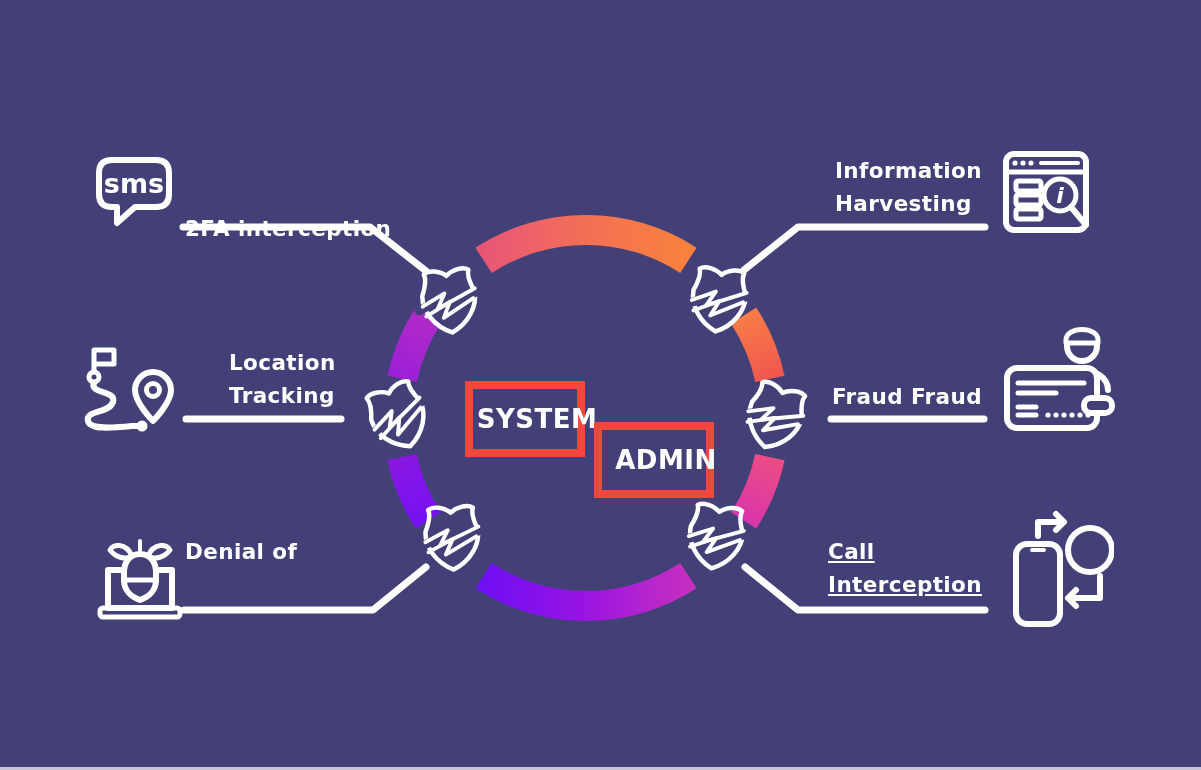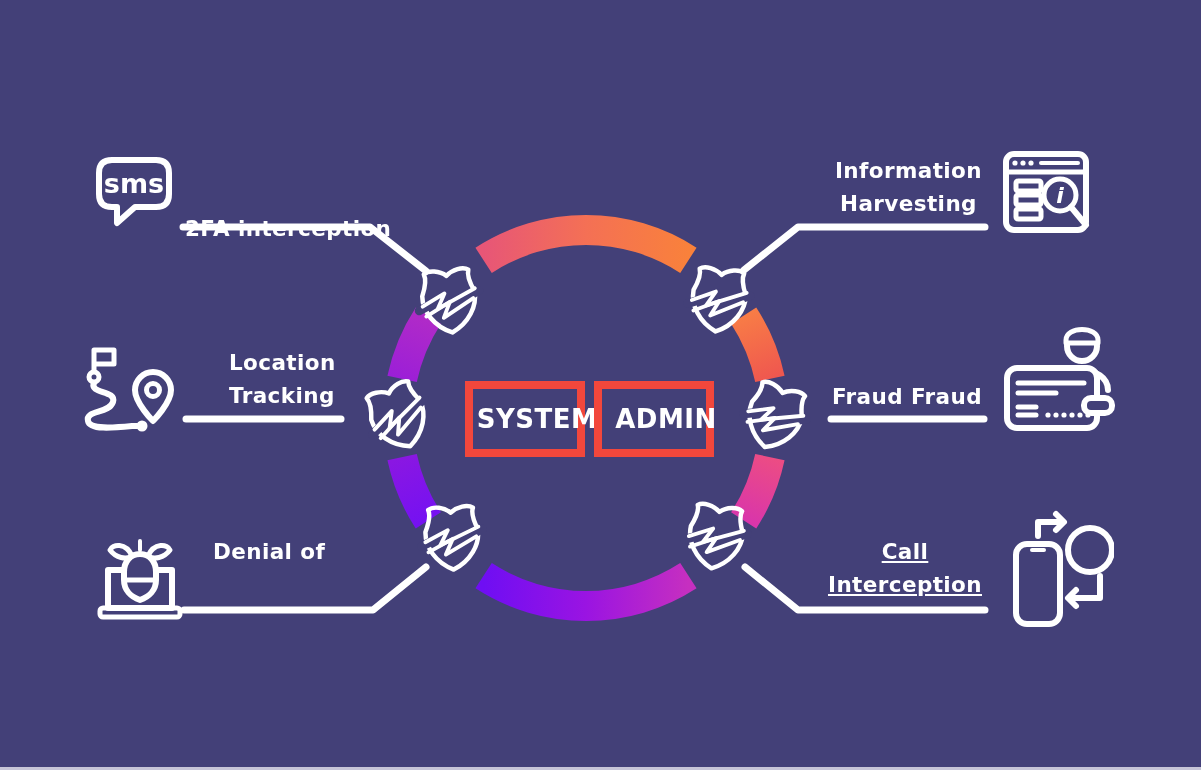--- a/index.html
+++ b/index.html
@@ -12,29 +12,29 @@
     position:relative;width:1201px;height:770px;overflow:hidden;
     background:var(--bg);
     font-family:"DejaVu Sans",sans-serif;
   }
   .overlay-svg{position:absolute;left:0;top:0;}
   .threat-label{
     position:absolute;color:#fff;font-weight:bold;
     font-size:21.5px;line-height:33px;letter-spacing:.4px;
     white-space:nowrap;
   }
-  .right-align{text-align:center;}
+  .right-align{text-align:left;}
   .center-box{
     position:absolute;top:381px;width:120px;height:76px;
     border:8px solid var(--accent);box-sizing:border-box;
     display:flex;align-items:center;justify-content:center;
     color:#fff;font-weight:bold;font-size:26px;letter-spacing:.5px;padding-left:24px;
   }
   .box-system{left:465px;}
-  .box-admin{left:594px;}
+  .box-admin{left:594px;margin-top:41px;}
   .icon{position:absolute;}
   .icon svg .s{fill:none;stroke:#fff;stroke-width:6;stroke-linecap:round;stroke-linejoin:round;}
   .icon svg .s5{fill:none;stroke:#fff;stroke-width:5;stroke-linecap:round;stroke-linejoin:round;}
   .icon svg .s4{fill:none;stroke:#fff;stroke-width:4;stroke-linecap:round;stroke-linejoin:round;}
   .icon svg .fbg{fill:var(--bg);stroke:#fff;stroke-width:6;stroke-linecap:round;stroke-linejoin:round;}
   .icon svg .fbg5{fill:var(--bg);stroke:#fff;stroke-width:5;stroke-linecap:round;stroke-linejoin:round;}
   .icon svg .fw{fill:#fff;stroke:none;}
   .icon svg text{fill:#fff;font-family:"DejaVu Sans",sans-serif;font-weight:bold;}
   .connector{fill:none;stroke:var(--line);stroke-width:7;stroke-linecap:round;stroke-linejoin:round;}
   .shield-outline{fill:none;stroke:#fff;stroke-width:7;stroke-linecap:round;stroke-linejoin:round;}
@@ -147,21 +147,21 @@
     <svg width="98" height="88" viewBox="0 0 98 88">
       <rect class="s" x="16" y="36" width="64" height="38"></rect>
       <rect class="s5" x="8" y="74" width="80" height="9" rx="3"></rect>
       <path class="fbg5" d="M40 22 C 34 8 20 10 18 16 C 24 24 34 26 40 22 Z"></path>
       <path class="fbg5" d="M56 22 C 62 8 76 10 78 16 C 72 24 62 26 56 22 Z"></path>
       <path class="s4" d="M48 16 V7"></path>
       <path class="fbg" d="M48 20 C 38 20 32 28 32 38 V46 C 32 56 39 63 48 66 C 57 63 64 56 64 46 V38 C 64 28 58 20 48 20 Z"></path>
       <path class="s5" d="M33 46 H63"></path>
     </svg>
   </div>
-  <div class="threat-label" style="left:185px;top:535px;margin-left:28px;">
+  <div class="threat-label" style="left:185px;top:535px;">
     <span>Denial of</span><br>
   </div>
 
   <div class="icon" style="left:1000px;top:146px;">
     <svg width="92" height="92" viewBox="0 0 92 92">
       <rect class="s" x="6" y="8" width="80" height="76" rx="8"></rect>
       <path class="s5" d="M7 26 H85"></path>
       <circle class="fw" cx="15" cy="17" r="2.6"></circle>
       <circle class="fw" cx="23" cy="17" r="2.6"></circle>
       <circle class="fw" cx="31" cy="17" r="2.6"></circle>

